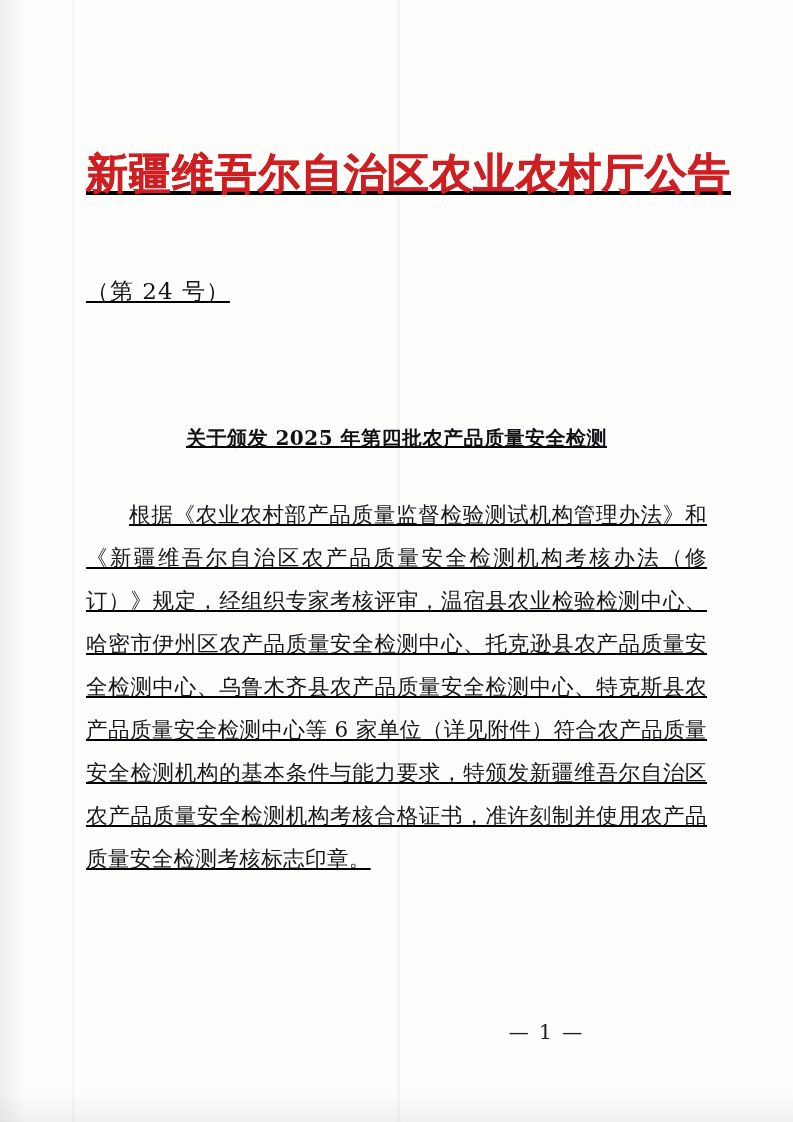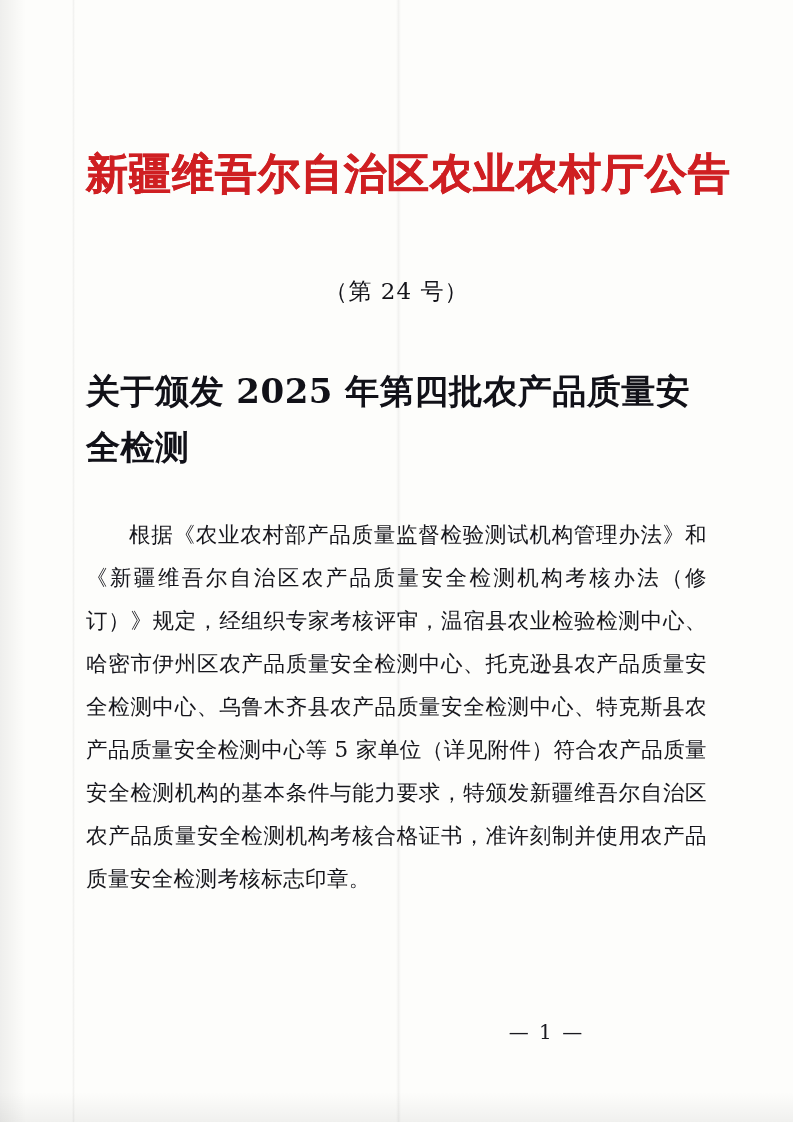--- a/index.html
+++ b/index.html
@@ -39,47 +39,48 @@
   }
   .edge-shadow-bottom {
     position: absolute;
     left: 0; right: 0; bottom: 0; height: 30px;
     background: linear-gradient(to top, rgba(0,0,0,0.05), rgba(0,0,0,0));
     pointer-events: none;
   }
   .content {
     position: relative;
     padding: 0 86px;
+    text-decoration: underline;
   }
 
   .doc-title {
     margin-top: 150px;
     text-align: center;
     color: #cf1f22;
     font-family: "DejaVu Sans", "Liberation Sans", sans-serif;
     font-weight: bold;
     font-size: 42px;
     letter-spacing: 1px;
     line-height: 1.15;
     -webkit-text-stroke: 0.6px #cf1f22;
     white-space: nowrap;
   }
 
   .doc-number {
     margin-top: 78px;
-    text-align: center;
+    text-align: left;
     font-size: 23px;
     color: #14141a;
     letter-spacing: 1px;
   }
 
   .subject {
-    margin-top: 56px;
-    text-align: left;
-    font-size: 34px;
+    margin-top: 115px;
+    text-align: center;
+    font-size: 20px;
     font-weight: bold;
     color: #111118;
     line-height: 1.65;
     letter-spacing: 0.5px;
   }
   .subject .line2 {
     display: block;
   }
 
   .body-text {
@@ -120,18 +121,18 @@
   <div class="content">
     <div class="doc-title">新疆维吾尔自治区农业农村厅公告</div>
 
     <div class="doc-number">（第 24 号）</div>
 
     <div class="subject">
       <span class="line1">关于颁发 2025 年第四批农产品质量安全检测</span>
     </div>
 
     <div class="body-text">
-      <p>根据《农业农村部产品质量监督检验测试机构管理办法》和《新疆维吾尔自治区农产品质量安全检测机构考核办法（修订）》规定，经组织专家考核评审，温宿县农业检验检测中心、哈密市伊州区农产品质量安全检测中心、托克逊县农产品质量安全检测中心、乌鲁木齐县农产品质量安全检测中心、特克斯县农产品质量安全检测中心等 5 家单位（详见附件）符合农产品质量安全检测机构的基本条件与能力要求，特颁发新疆维吾尔自治区农产品质量安全检测机构考核合格证书，准许刻制并使用农产品质量安全检测考核标志印章。</p>
+      <p>根据《农业农村部产品质量监督检验测试机构管理办法》和《新疆维吾尔自治区农产品质量安全检测机构考核办法（修订）》规定，经组织专家考核评审，温宿县农业检验检测中心、哈密市伊州区农产品质量安全检测中心、托克逊县农产品质量安全检测中心、乌鲁木齐县农产品质量安全检测中心、特克斯县农产品质量安全检测中心等 6 家单位（详见附件）符合农产品质量安全检测机构的基本条件与能力要求，特颁发新疆维吾尔自治区农产品质量安全检测机构考核合格证书，准许刻制并使用农产品质量安全检测考核标志印章。</p>
     </div>
   </div>
 
   <div class="page-number">— 1 —</div>
 </div>
 
 </body></html>

